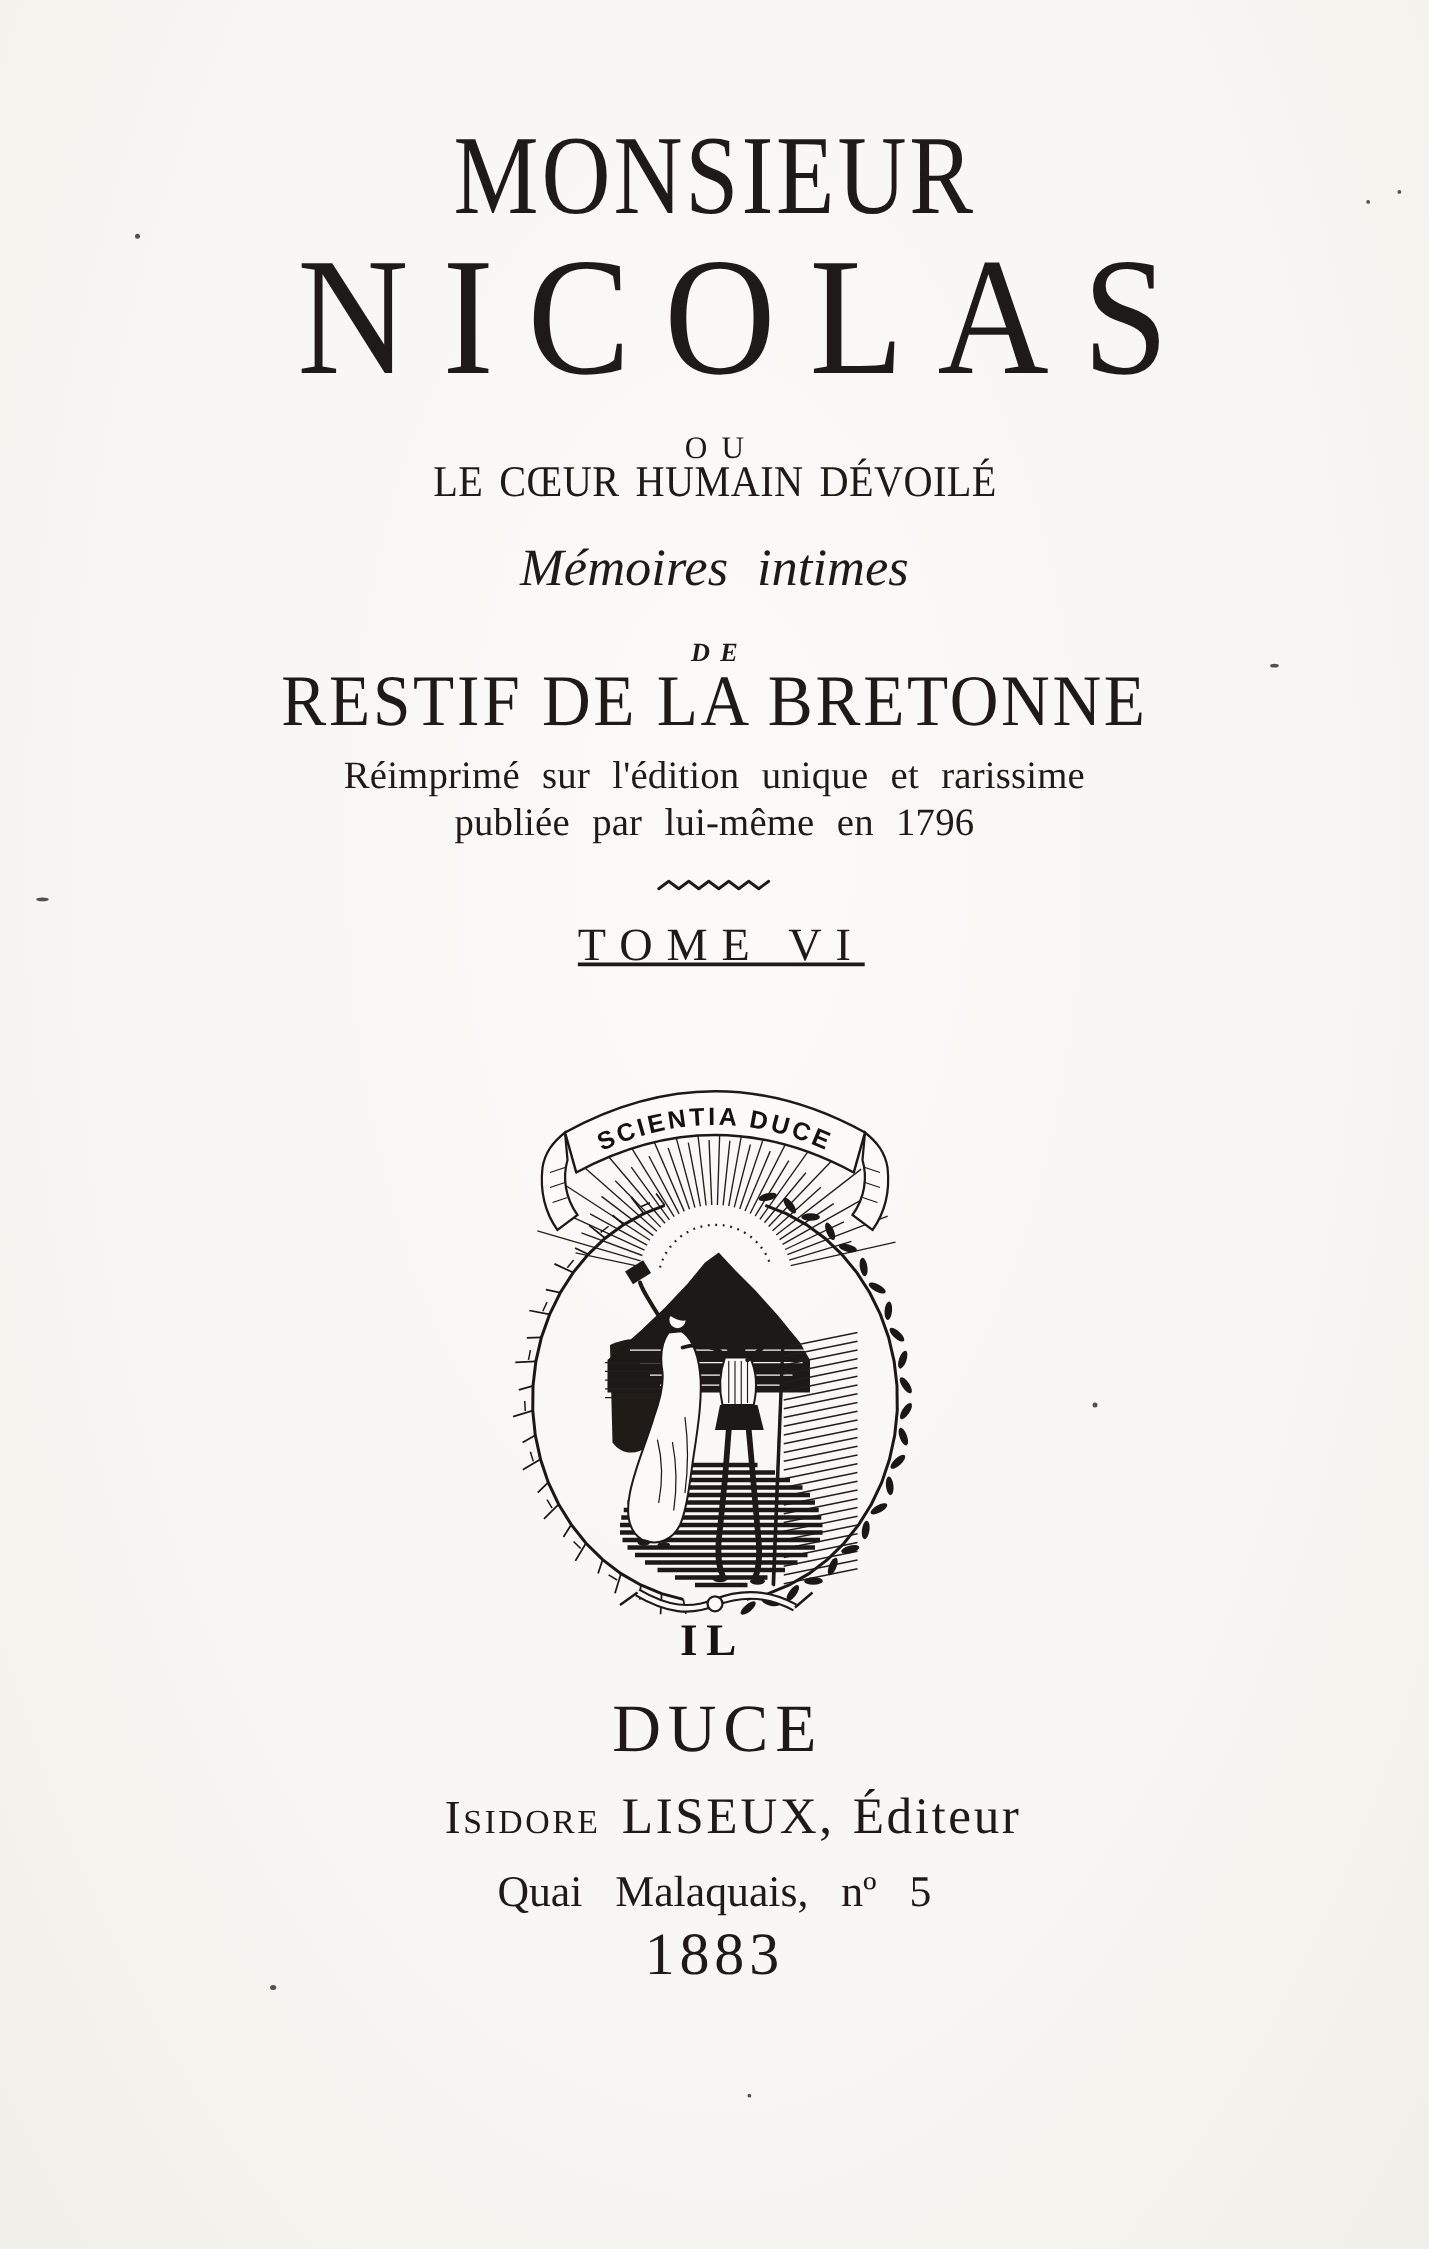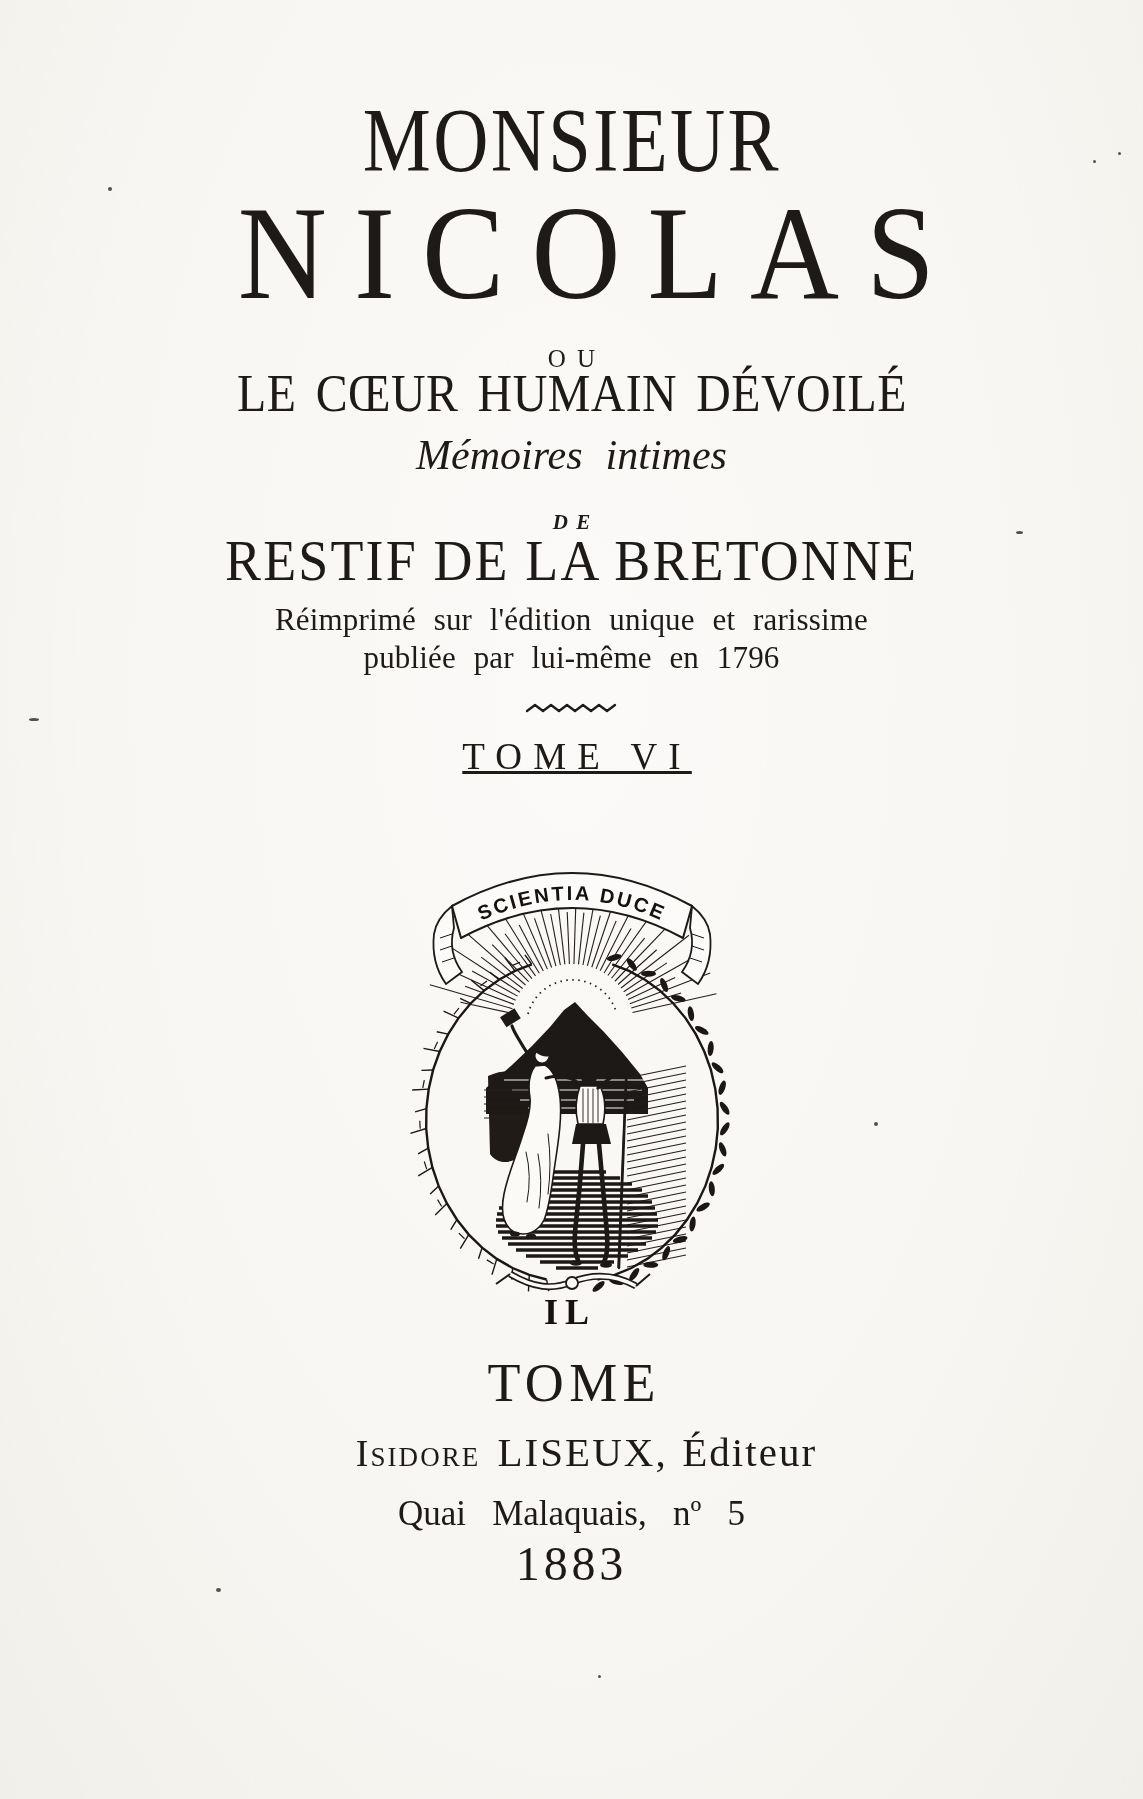--- a/index.html
+++ b/index.html
@@ -18,21 +18,21 @@
   .tline{
     position:absolute;left:0;right:0;text-align:center;
     line-height:1;white-space:nowrap;color:#1d1a17;
   }
   .squeeze{display:inline-block;transform-origin:50% 50%;}
   .t-monsieur{top:96px;font-size:90px;letter-spacing:0.03em;}
   .t-monsieur .squeeze{transform:scaleX(0.85);}
   .t-nicolas{top:186px;font-size:134px;letter-spacing:0.22em;text-indent:0.22em;}
   .t-nicolas .squeeze{transform:scaleX(0.92);}
   .t-ou{top:346px;font-size:25px;letter-spacing:0.45em;text-indent:0.45em;}
-  .t-coeur{top:368px;font-size:52px;word-spacing:0.14em;letter-spacing:0.01em;}
+  .t-coeur{top:368px;font-size:35px;word-spacing:0.14em;letter-spacing:0.01em;}
   .t-coeur .squeeze{transform:scaleX(0.92);}
   .t-memoires{top:434px;font-size:42px;font-style:italic;word-spacing:0.3em;}
   .t-de{top:512px;font-size:21px;letter-spacing:0.4em;text-indent:0.4em;font-weight:bold;font-style:italic;}
   .t-restif{top:532px;font-size:58px;letter-spacing:0.04em;}
   .t-restif .squeeze{transform:scaleX(0.93);}
   .t-note{font-size:31px;word-spacing:0.32em;letter-spacing:0.005em;}
   .t-note1{top:604px;}
   .t-note2{top:642px;}
   .t-squiggle{top:700px;}
   .t-tome{top:738px;font-size:37px;letter-spacing:0.3em;text-indent:0.3em;text-decoration:underline;}
@@ -277,21 +277,21 @@
     </g>
     <g>
       <path d="M116,452 C140,466 158,468 178,460 C198,452 220,452 242,464" fill="none" stroke="#1d1916" stroke-width="7"></path>
       <path d="M116,452 C140,466 158,468 178,460 C198,452 220,452 242,464" fill="none" stroke="#fbfaf7" stroke-width="3.6"></path>
       <path d="M116,452 L102,462 M242,464 L256,452" stroke="#1d1916" stroke-width="2"></path>
       <circle cx="178" cy="461" r="6" fill="#fbfaf7" stroke="#1d1916" stroke-width="1.8"></circle>
     </g>
     <text x="176" y="502" font-size="36" font-weight="bold" letter-spacing="7" text-anchor="middle" fill="#16120f">IL</text>
   </svg>
 
-  <div class="tline t-paris">TOME</div>
+  <div class="tline t-paris">DUCE</div>
 
   <div class="tline t-publisher">
     <span class="fname">Isidore</span><span class="lname">LISEUX,</span><span>Éditeur</span>
   </div>
 
   <div class="tline t-address">
     <span>Quai Malaquais,</span>
     <span>nº 5</span>
   </div>
 

